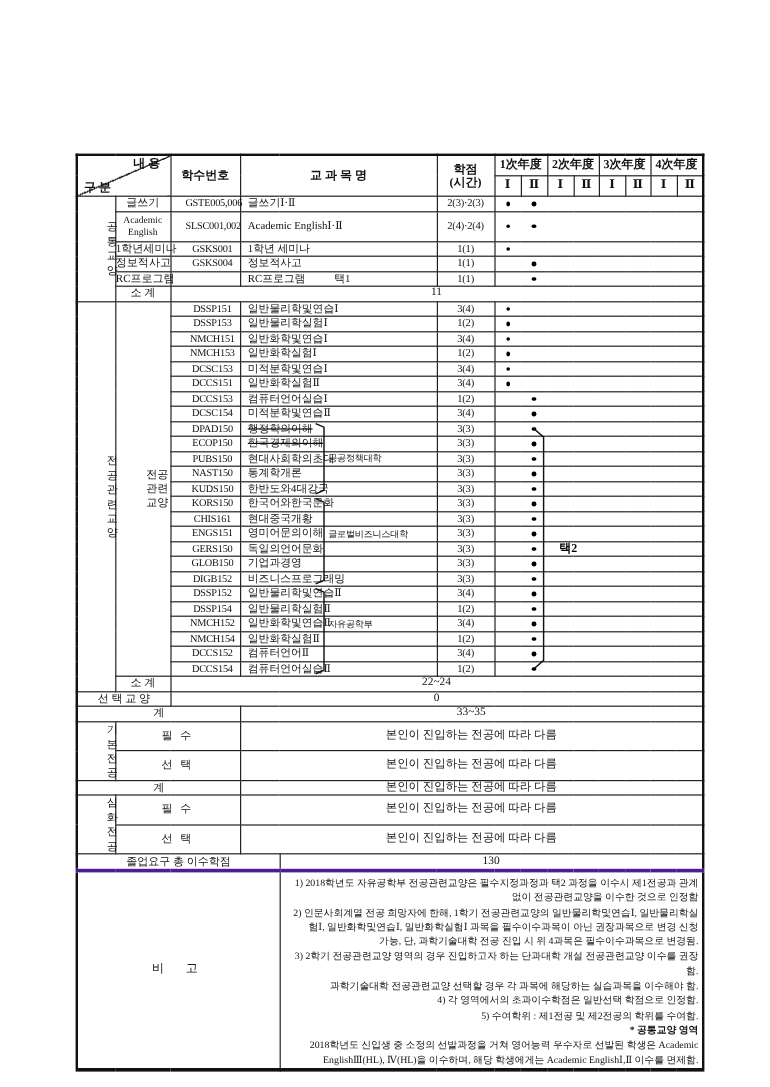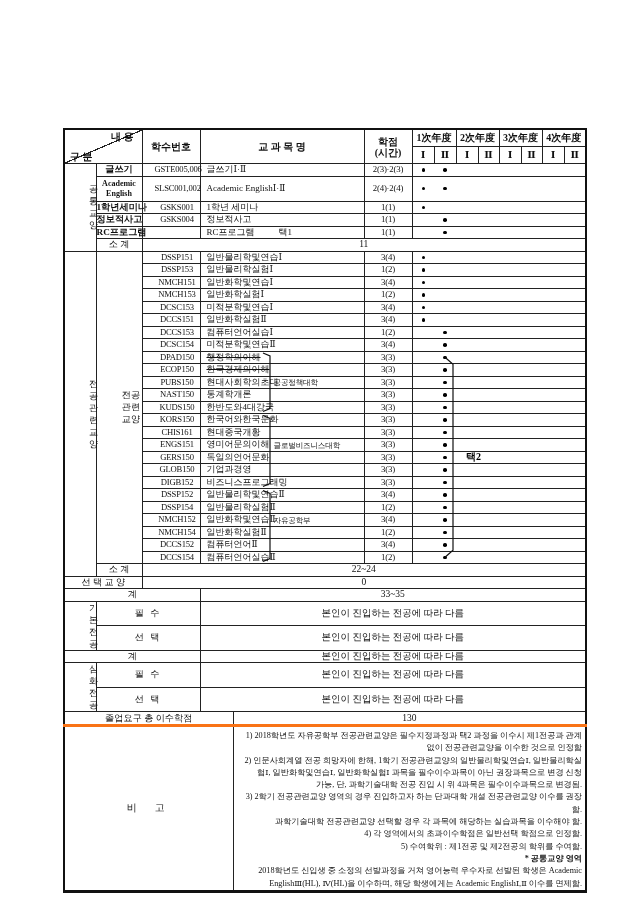--- a/index.html
+++ b/index.html
@@ -12,25 +12,25 @@
   table.tbl{
     border-collapse:collapse;table-layout:fixed;width:522px;
     border:2px solid #111;border-bottom:3px solid #111;
   }
   td,th{border:1px solid #222;padding:0;overflow:visible;}
   thead th{font-weight:bold;font-size:10px;line-height:11px;text-align:center;white-space:pre-line;}
   thead tr{height:16px;}
   tr.r{height:12.5px;}
   tr.r2{height:25px;}
   tr.gradrow{height:14px;}
-  tr.gradrow td{border-bottom:3px solid #f97316;}
+  tr.gradrow td{border-bottom:3px solid #4c1d95;}
   tr.remarks{height:140px;}
   td{font-size:9px;line-height:11px;text-align:center;vertical-align:middle;}
   .grp{white-space:pre-line;font-size:9.5px;line-height:12px;padding-left:24px;}
-  .area{font-size:8px;white-space:nowrap;font-weight:bold;}
+  .area{font-size:8px;white-space:nowrap;}
   .area.wrap{white-space:normal;font-size:8px;line-height:10px;margin-left:43px;}
   .code{font-size:8.6px;letter-spacing:-0.2px;padding-left:12px;}
   .name{text-align:left;padding-left:6px;position:relative;white-space:nowrap;}
   .name .strike{text-decoration:line-through;}
   .name .tag{margin-left:24px;}
   .college{position:absolute;left:73px;top:50%;transform:translateY(-50%);font-size:7.6px;white-space:nowrap;letter-spacing:-0.2px;}
   .credit{font-size:8.8px;letter-spacing:-0.2px;}
   .dotcell{border-left:none;border-right:none;text-align:center;line-height:0;}
   .dot{display:inline-block;width:3.5px;height:3.5px;border-radius:50%;background:#000;vertical-align:middle;}
   .lab{font-size:9.2px;}

